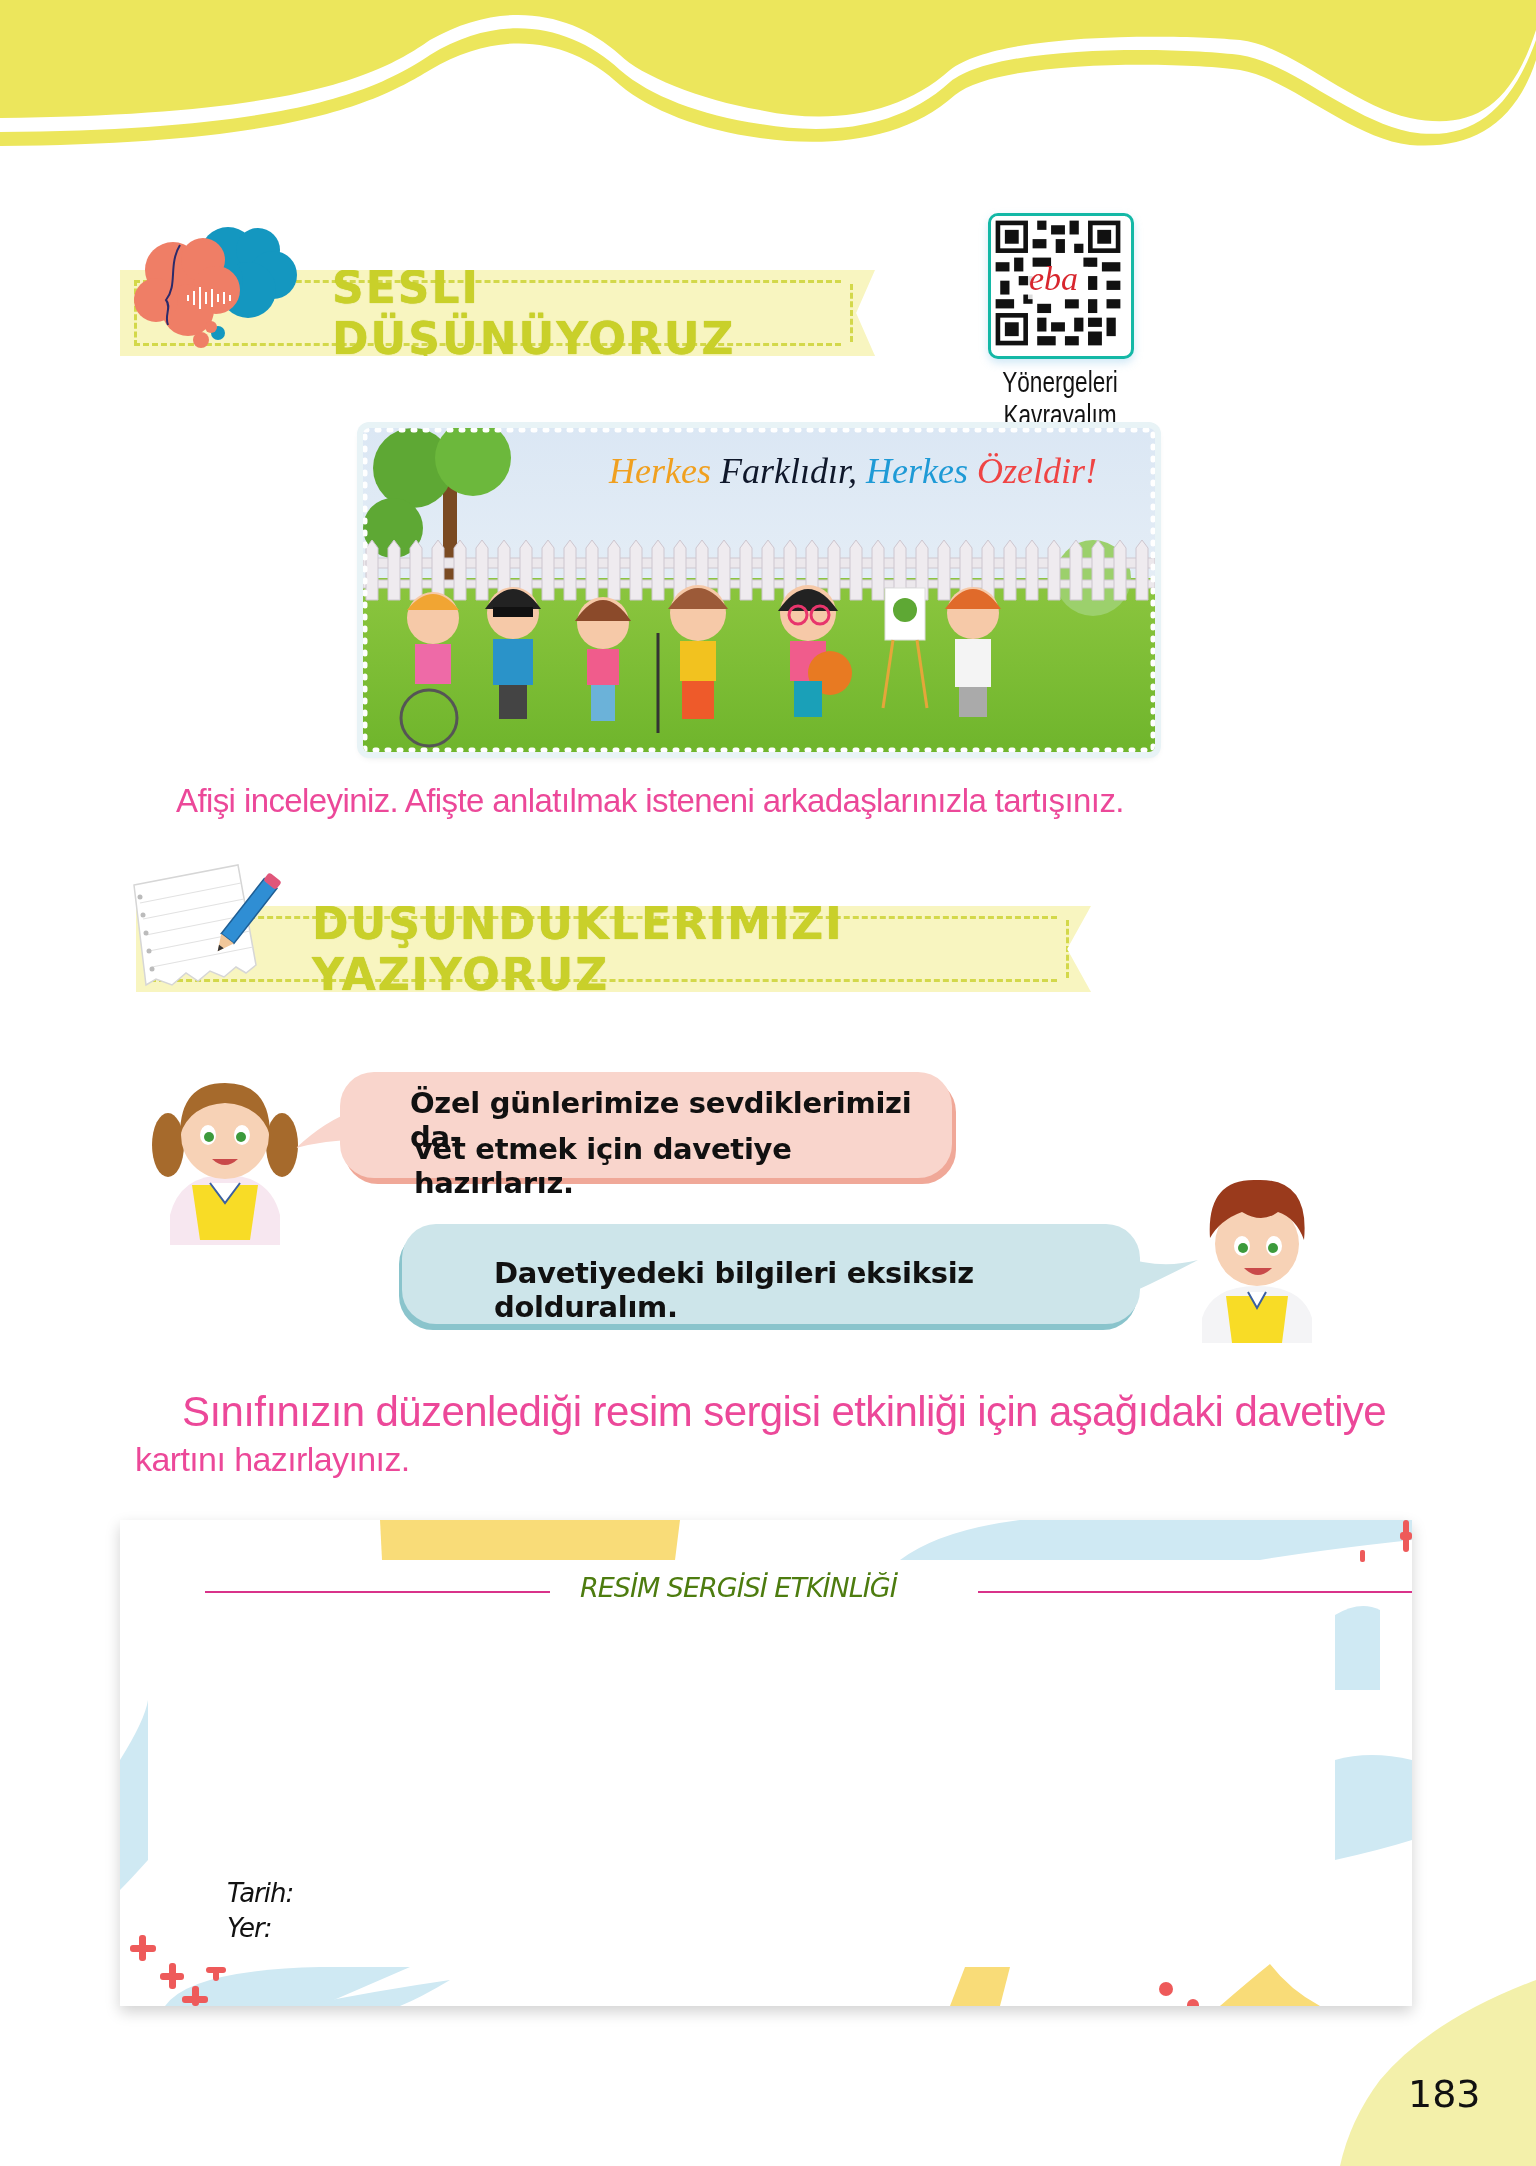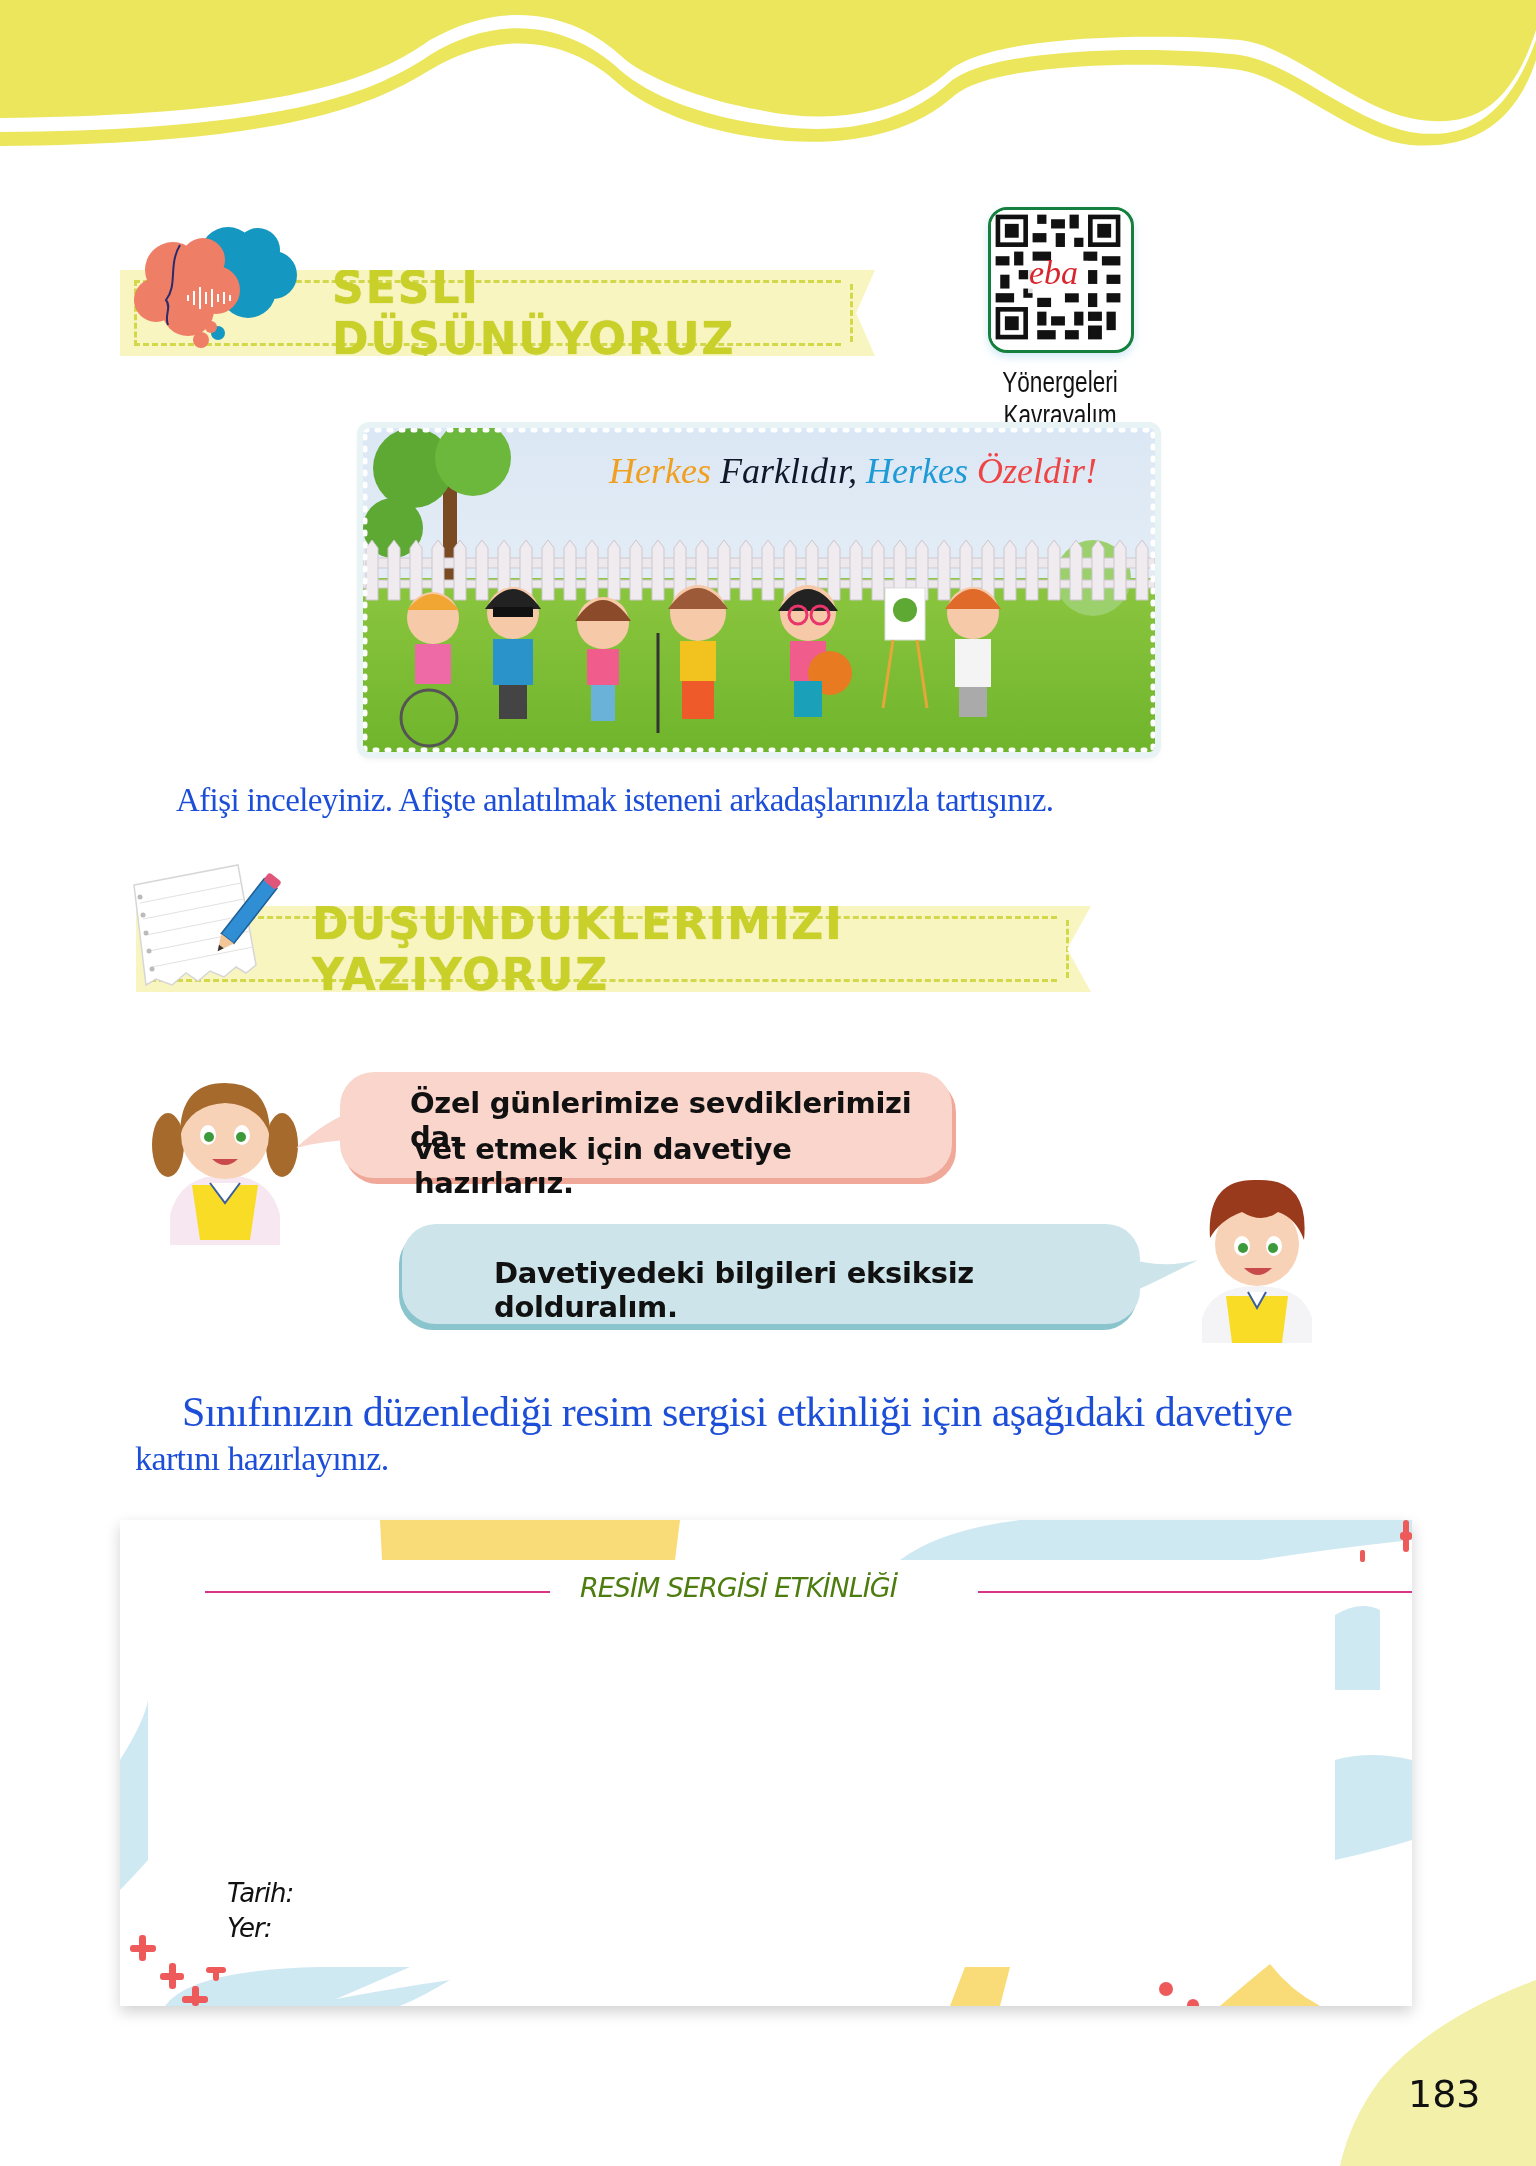--- a/index.html
+++ b/index.html
@@ -28,35 +28,35 @@
     border-right:3px dashed #d3d84a;
   }
   .banner-title {
     position:absolute; top:50%; transform:translateY(-50%);
     font-family:"DejaVu Sans", sans-serif; font-weight:bold;
     font-size:44px; letter-spacing:2px; color:#c9d02a;
     text-shadow: 0 0 1px #b9c020;
   }
 
   
-  #qr-wrap { left:988px; top:207px; width:140px; height:140px;
-    border:3px solid #15803d; border-radius:19px; background:#fff;
+  #qr-wrap { left:988px; top:213px; width:140px; height:140px;
+    border:3px solid #14b8a6; border-radius:10px; background:#fff;
     box-shadow:0 4px 8px rgba(120,190,230,0.35); overflow:hidden; }
   #qr-caption { left:930px; top:366px; width:260px; text-align:center;
     font-family:"Liberation Sans", sans-serif; font-size:29px; transform:scaleX(0.78);
     transform-origin:center; color:#111; }
 
   
   #poster { left:363px; top:428px; width:792px; height:324px;
     border-radius:6px; overflow:hidden;
     box-shadow:0 0 0 6px #e8f3f6, 0 3px 10px rgba(0,0,0,0.2); }
   #poster-title { position:absolute; left:200px; top:22px; width:580px; text-align:center;
     font-family:"Liberation Serif", serif; font-style:italic; font-size:36px; white-space:nowrap; }
 
-  .body-text { font-family:Liberation Serif, serif; font-size:33px; color:#1d4ed8; letter-spacing:-0.6px;text-align:right; }
+  .body-text { font-family:Liberation Sans, sans-serif; font-size:33px; color:#ec4899; letter-spacing:-0.6px;text-align:right; }
 
   
   .bubble { position:absolute; border-radius:34px; }
   .bubble-text { position:absolute; font-family:"DejaVu Sans", sans-serif; font-weight:bold;
     font-size:29px; color:#111; letter-spacing:-0.3px;margin-left:40px; }
 
   
   #card { left:120px; top:1520px; width:1292px; height:486px; background:#fff;
     box-shadow:0 6px 14px rgba(0,0,0,0.18); overflow:hidden; }
   .card-line { position:absolute; height:2px; background:#d9338a; top:71px; }

